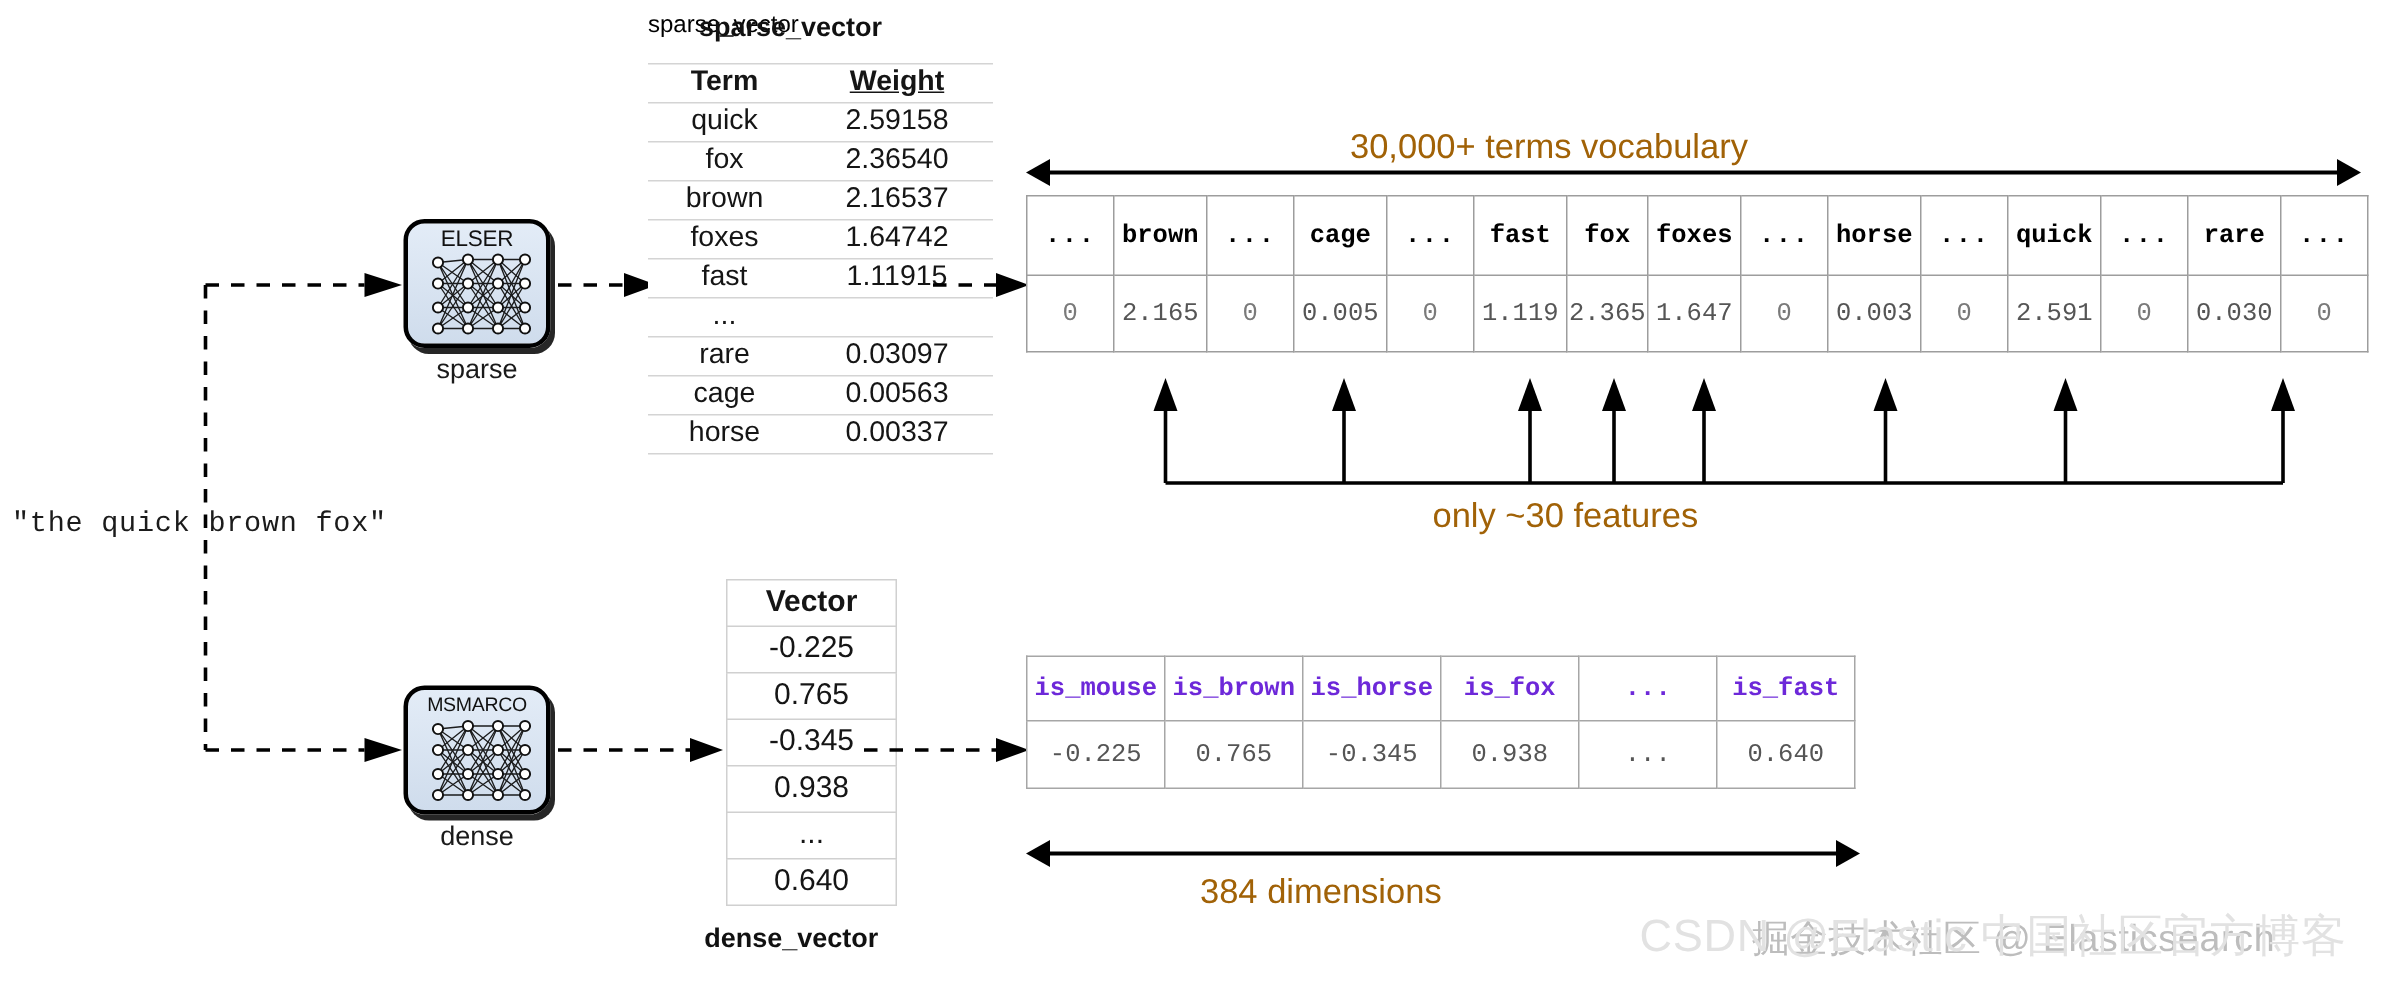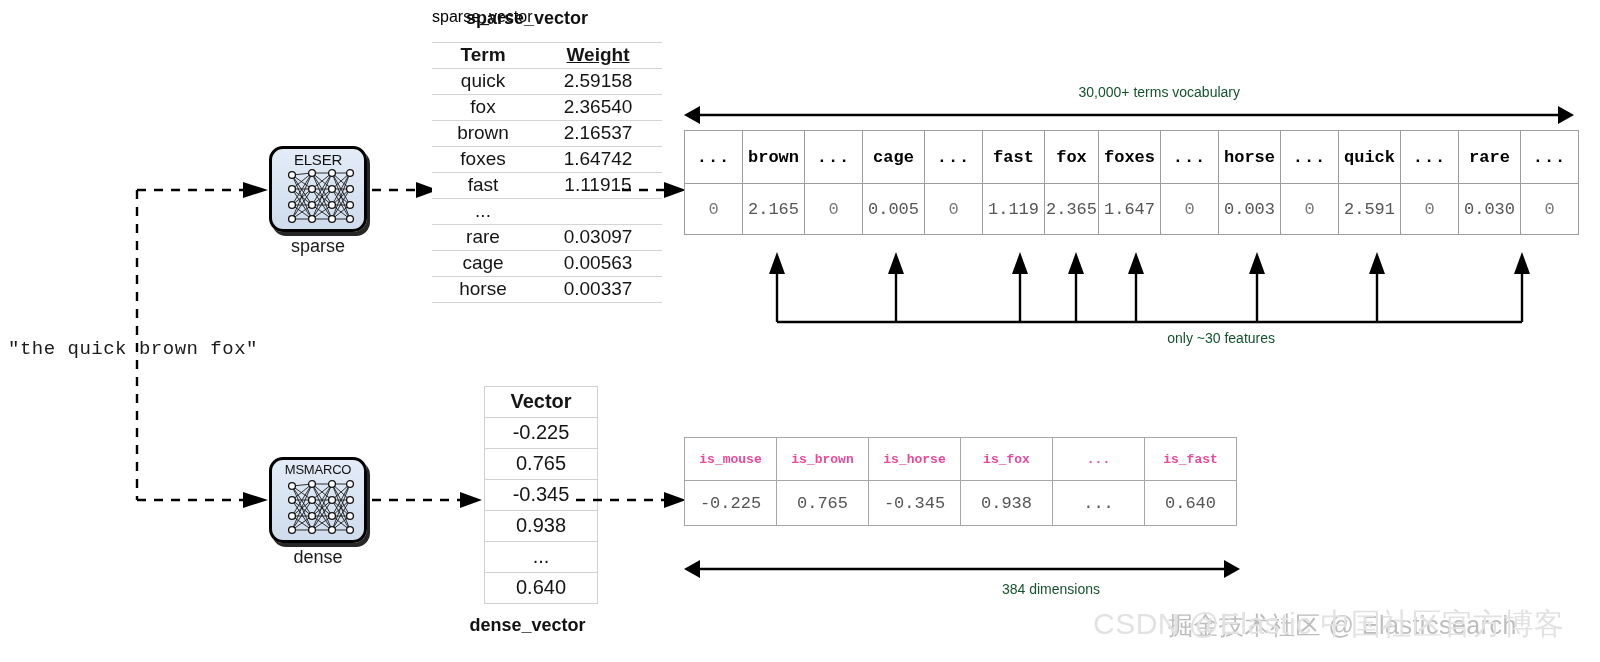--- a/index.html
+++ b/index.html
@@ -142,29 +142,29 @@
     table-layout: fixed;
     background: #ffffff;
   }
   .dgrid td {
     border: 1px solid #a6a6a6;
     font-family: "Liberation Mono", "DejaVu Sans Mono", monospace;
     text-align: center;
     white-space: nowrap;
     padding: 0;
   }
-  .dgrid tr.head td { height: 42px; font-size: 13px; font-weight: bold; color: #ec4899; }
+  .dgrid tr.head td { height: 42px; font-size: 17px; font-weight: bold; color: #6d28d9; }
   .dgrid tr.vals td { height: 44px; font-size: 17px; color: #555555; }
 
   
   .annot {
     font-family: "Liberation Sans", sans-serif;
-    font-size: 14px;
-    color: #14532d;
-    text-align: right;
+    font-size: 23px;
+    color: #a16207;
+    text-align: left;
     white-space: nowrap;
   }
 
   
   .wm-light {
     font-family: "Liberation Sans", sans-serif;
     font-size: 30px;
     color: #e2e2e2;
     white-space: nowrap;
     letter-spacing: 0.5px;

